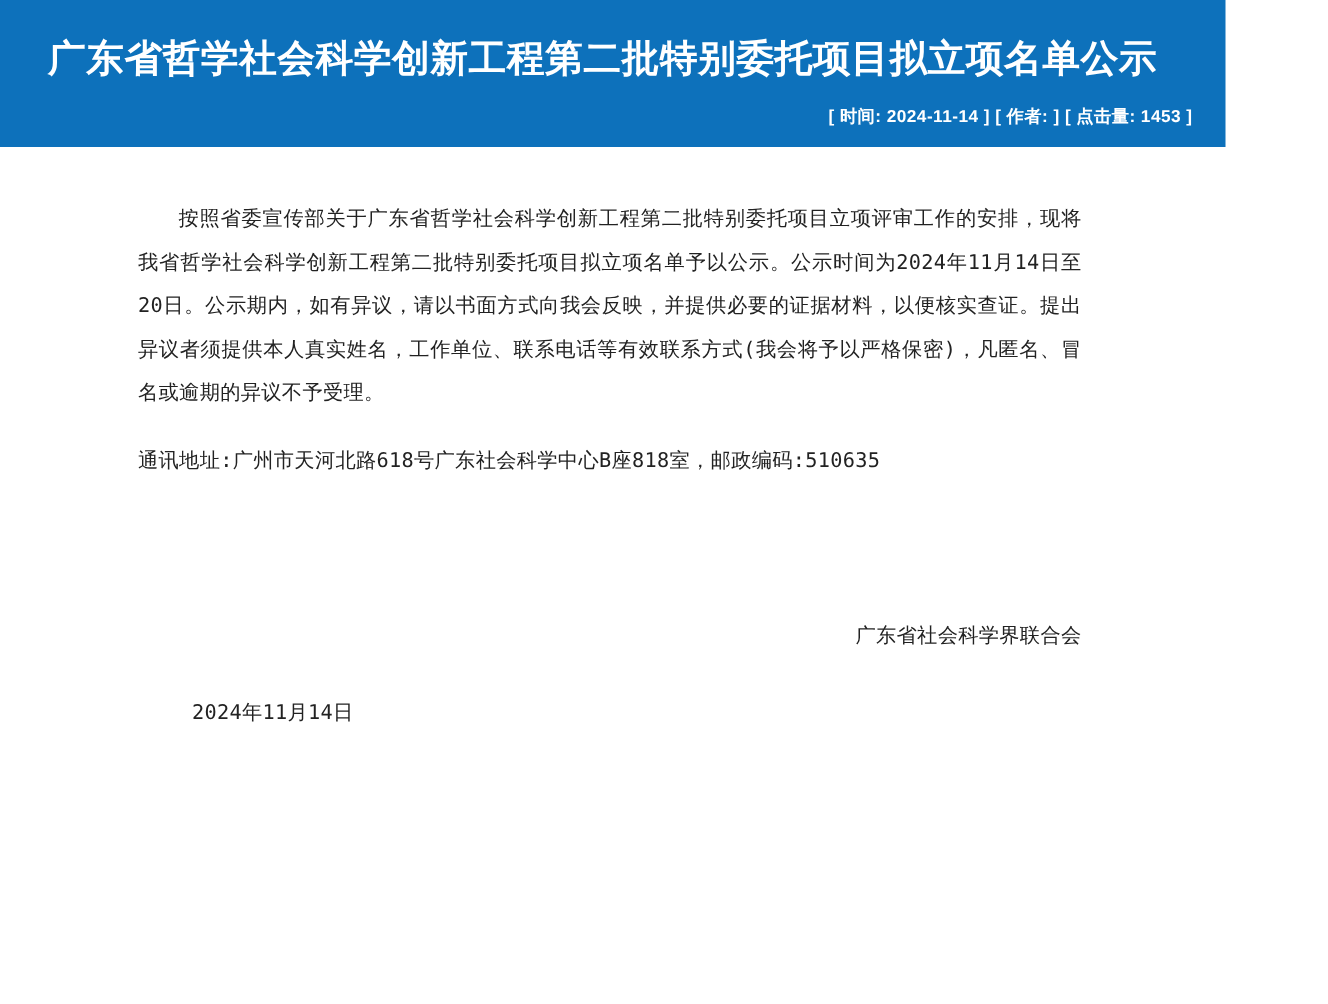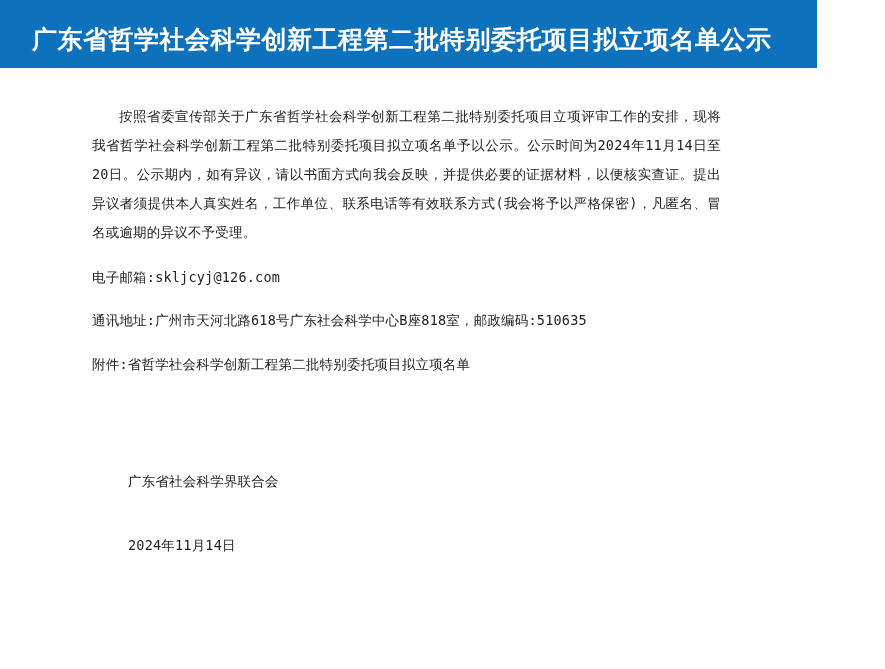--- a/index.html
+++ b/index.html
@@ -77,21 +77,22 @@
   .signature-block {
     margin-top: 96px;
     padding-left: 36px;
   }
   .sig-line {
     font-family: "DejaVu Sans Mono", monospace;
     font-size: 13.5px;
     color: #222222;
     letter-spacing: 0.2px;
     line-height: 1.6;
-    margin: 0 0 44px 0;
+    margin: 0 0 30px 0;
+    text-align: right;
   }
   .sig-date {
     font-family: "DejaVu Sans Mono", monospace;
     font-size: 13.5px;
     color: #222222;
     letter-spacing: 0.2px;
     margin: 0;
   }
   .body-text-wrap {
     padding-left: 36px;
@@ -100,27 +101,30 @@
 </style>
 </head>
 <body>
 
 <div class="page">
 
   <div class="header-band">
     <h1 class="header-title">广东省哲学社会科学创新工程第二批特别委托项目拟立项名单公示</h1>
   </div>
 
+  <div class="meta-bar">
+    <div class="meta-text">
+      <span>[ 时间: 2024-11-14 ] [ 作者:  ] [ 点击量: 1453 ]</span>
+    </div>
+  </div>
 
   <div class="content">
     <div class="body-text-wrap">
       <p class="para para-indent">按照省委宣传部关于广东省哲学社会科学创新工程第二批特别委托项目立项评审工作的安排，现将我省哲学社会科学创新工程第二批特别委托项目拟立项名单予以公示。公示时间为2024年11月14日至20日。公示期内，如有异议，请以书面方式向我会反映，并提供必要的证据材料，以便核实查证。提出异议者须提供本人真实姓名，工作单位、联系电话等有效联系方式(我会将予以严格保密)，凡匿名、冒名或逾期的异议不予受理。</p>
-      <p class="para-line">电子邮箱:skljcyj@126.com</p>
       <p class="para-line">通讯地址:广州市天河北路618号广东社会科学中心B座818室，邮政编码:510635</p>
-      <p class="para-line">附件:省哲学社会科学创新工程第二批特别委托项目拟立项名单</p>
 
       <div class="signature-block">
         <p class="sig-line">广东省社会科学界联合会</p>
         <p class="sig-date">2024年11月14日</p>
       </div>
     </div>
   </div>
 
 </div>
 

